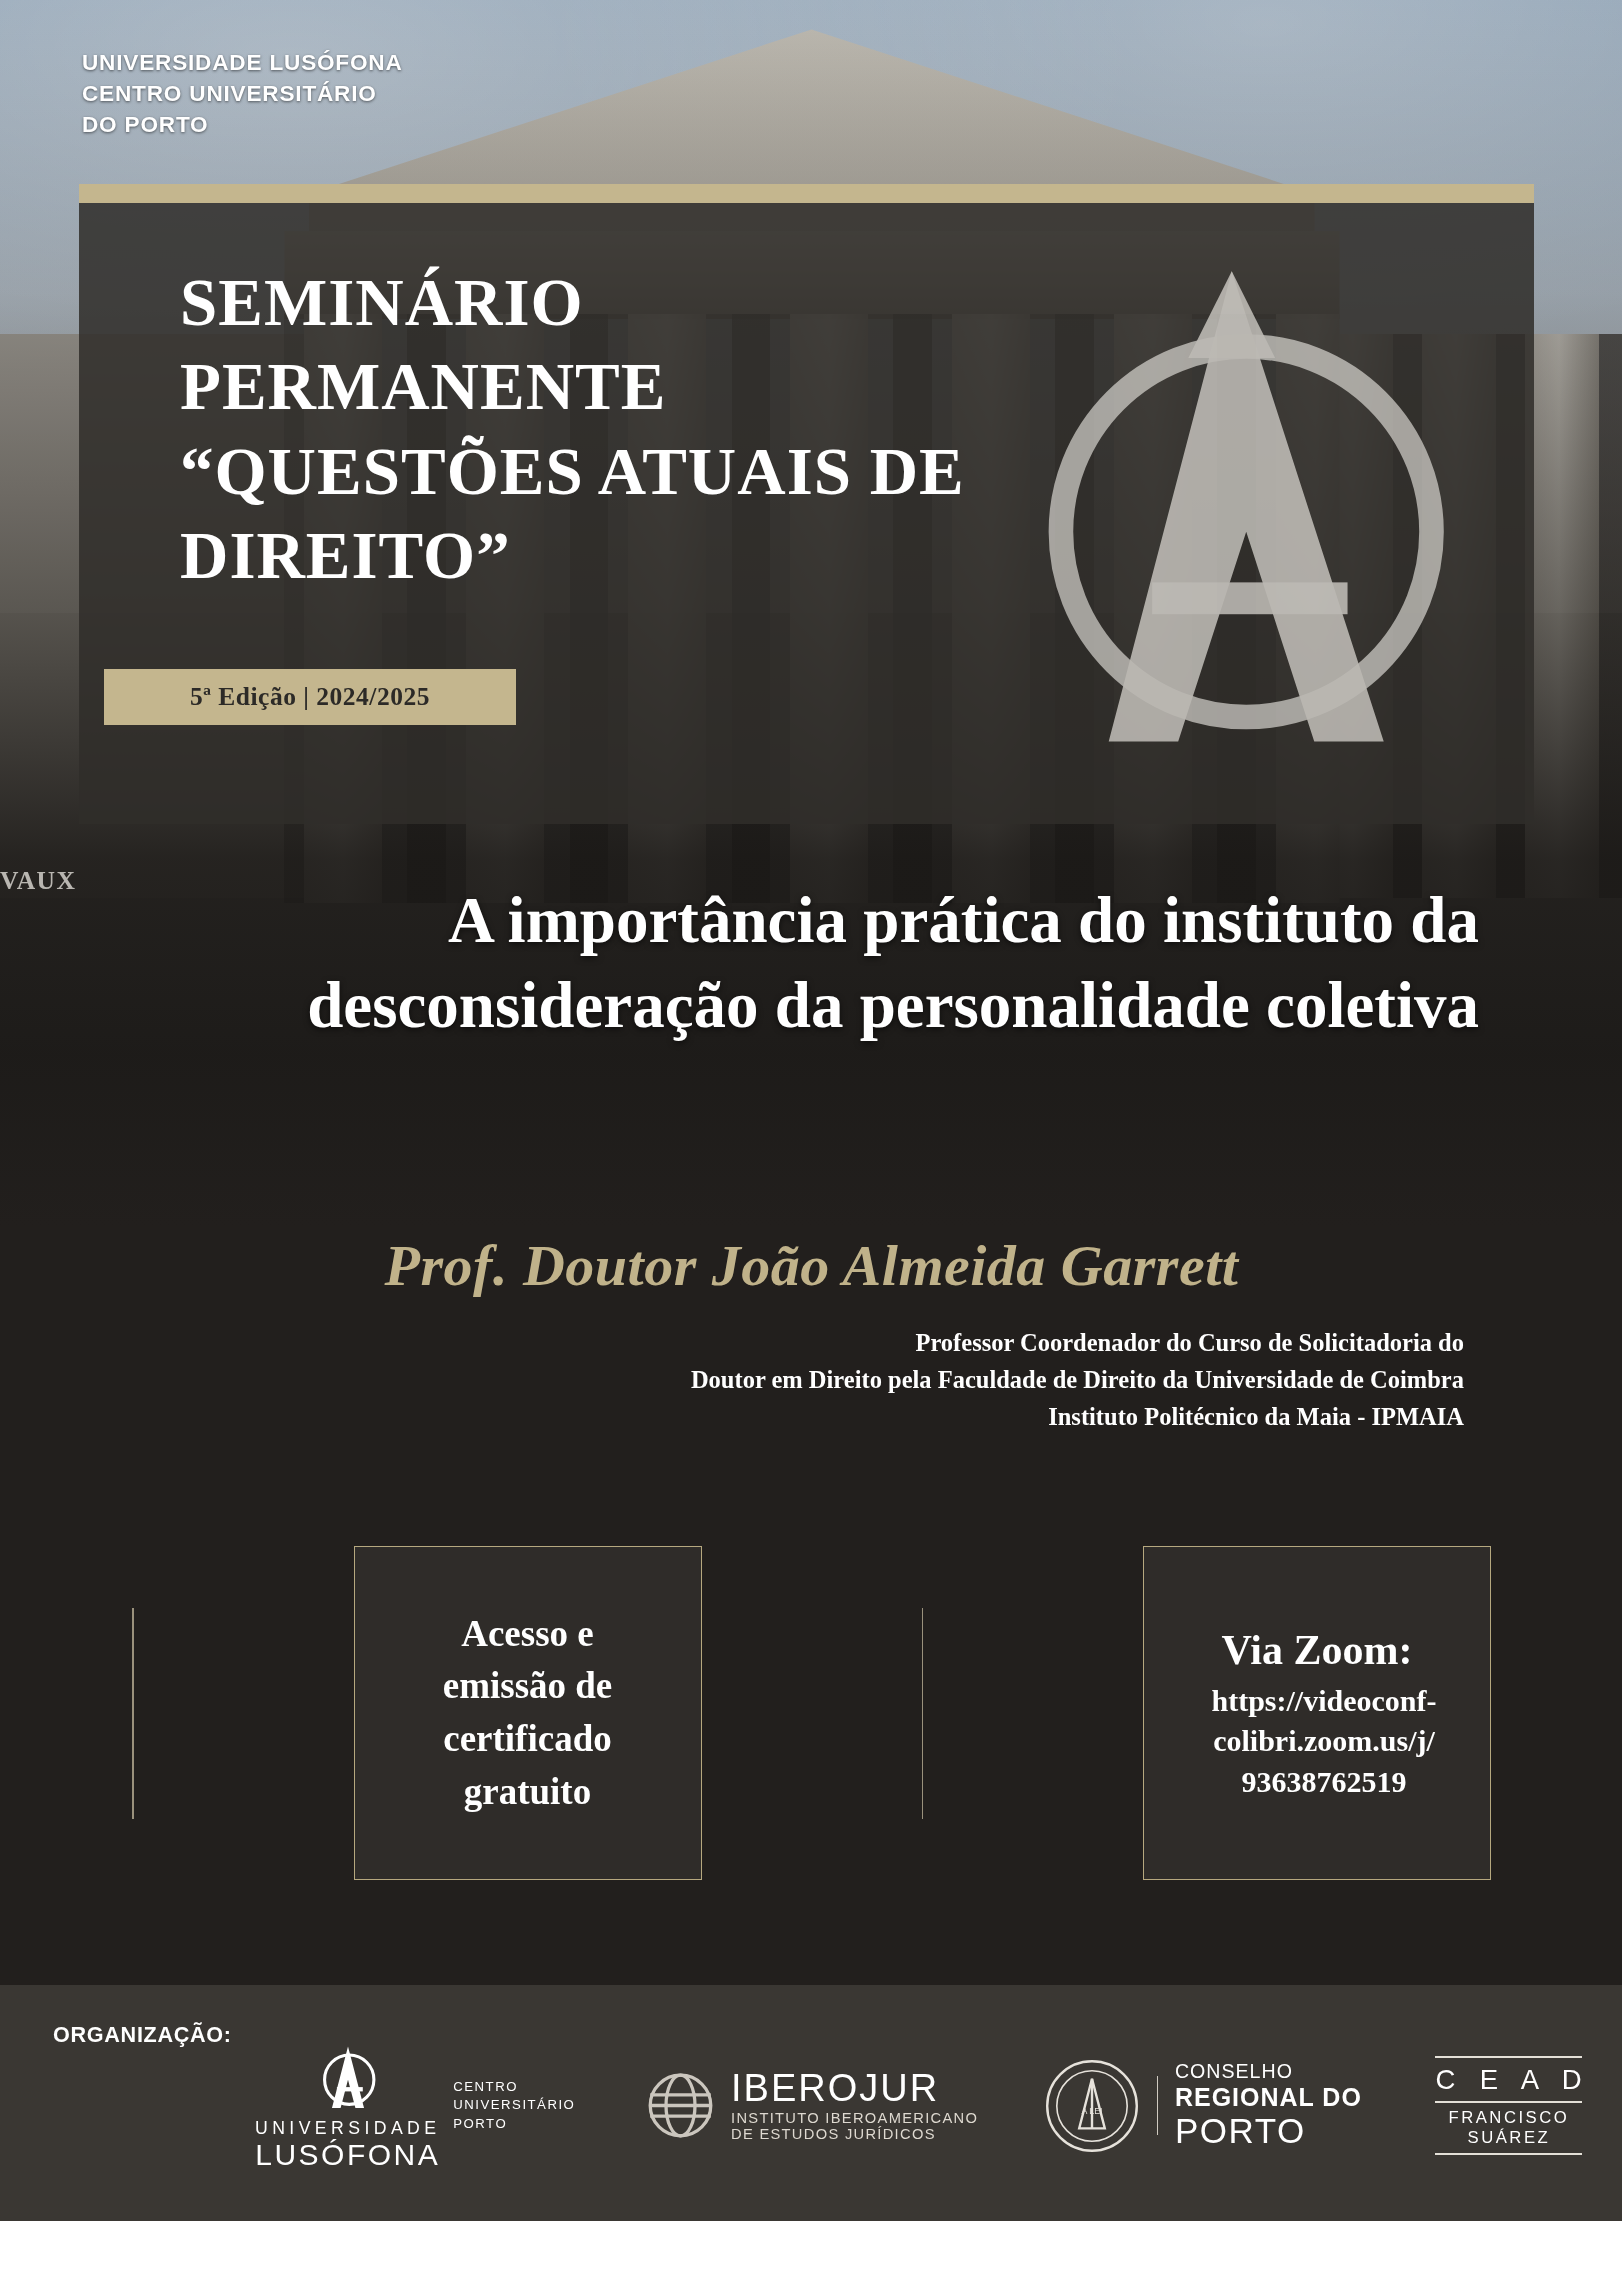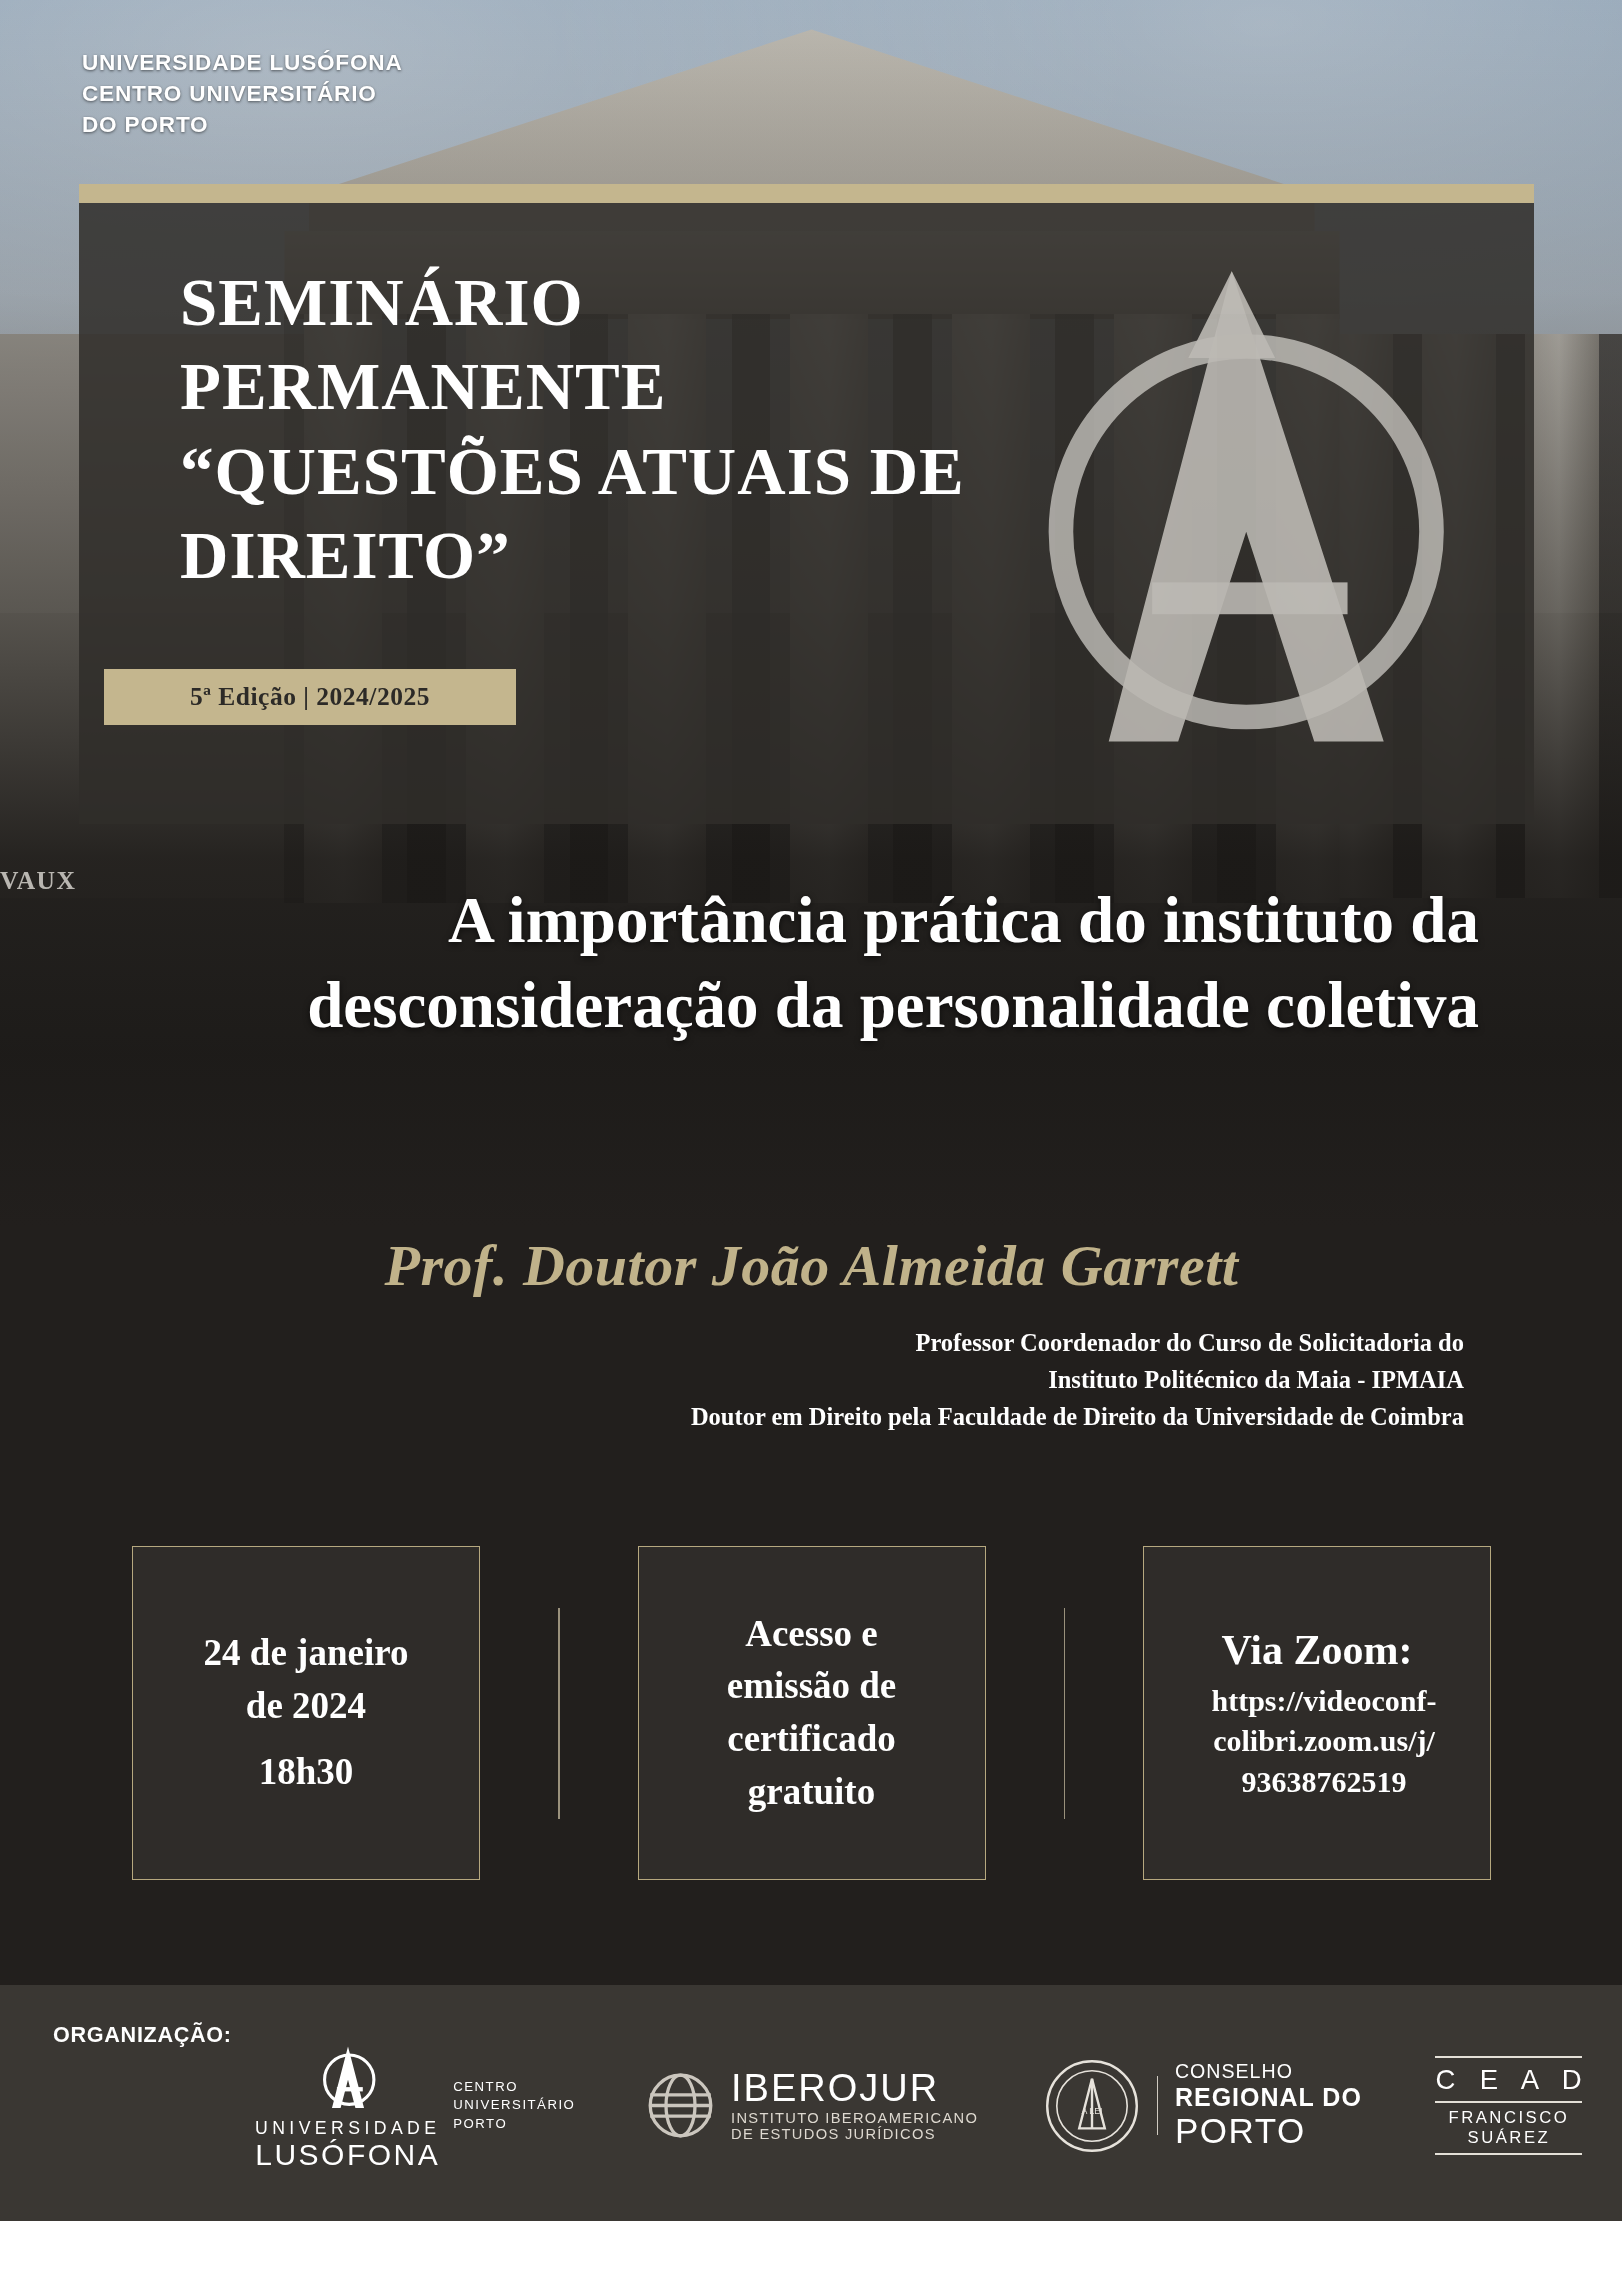--- a/index.html
+++ b/index.html
@@ -408,33 +408,25 @@
     <h1>SEMINÁRIO PERMANENTE “QUESTÕES ATUAIS DE DIREITO”</h1>
   </div>
 
   <div class="edition">5ª Edição | 2024/2025</div>
 
   <div class="talk-title">A importância prática do instituto da desconsideração da personalidade coletiva</div>
 
   <div class="speaker">Prof. Doutor João Almeida Garrett</div>
   <div class="speaker-bio">
     <div>Professor Coordenador do Curso de Solicitadoria do</div>
+    <div>Doutor em Direito pela Faculdade de Direito da Universidade de Coimbra</div>
     <div>Instituto Politécnico da Maia - IPMAIA</div>
-    <div>Doutor em Direito pela Faculdade de Direito da Universidade de Coimbra</div>
   </div>
 
   <div class="boxes">
-    <div class="info-box box-date">
-      <div class="lines">
-        <div>24 de janeiro</div>
-        <div>de 2024</div>
-        <div style="height:13.7px"></div>
-        <div>18h30</div>
-      </div>
-    </div>
 
     <div class="divider"></div>
 
     <div class="info-box box-access">
       <div class="lines">
         <div>Acesso e</div>
         <div>emissão de</div>
         <div>certificado</div>
         <div>gratuito</div>
       </div>

